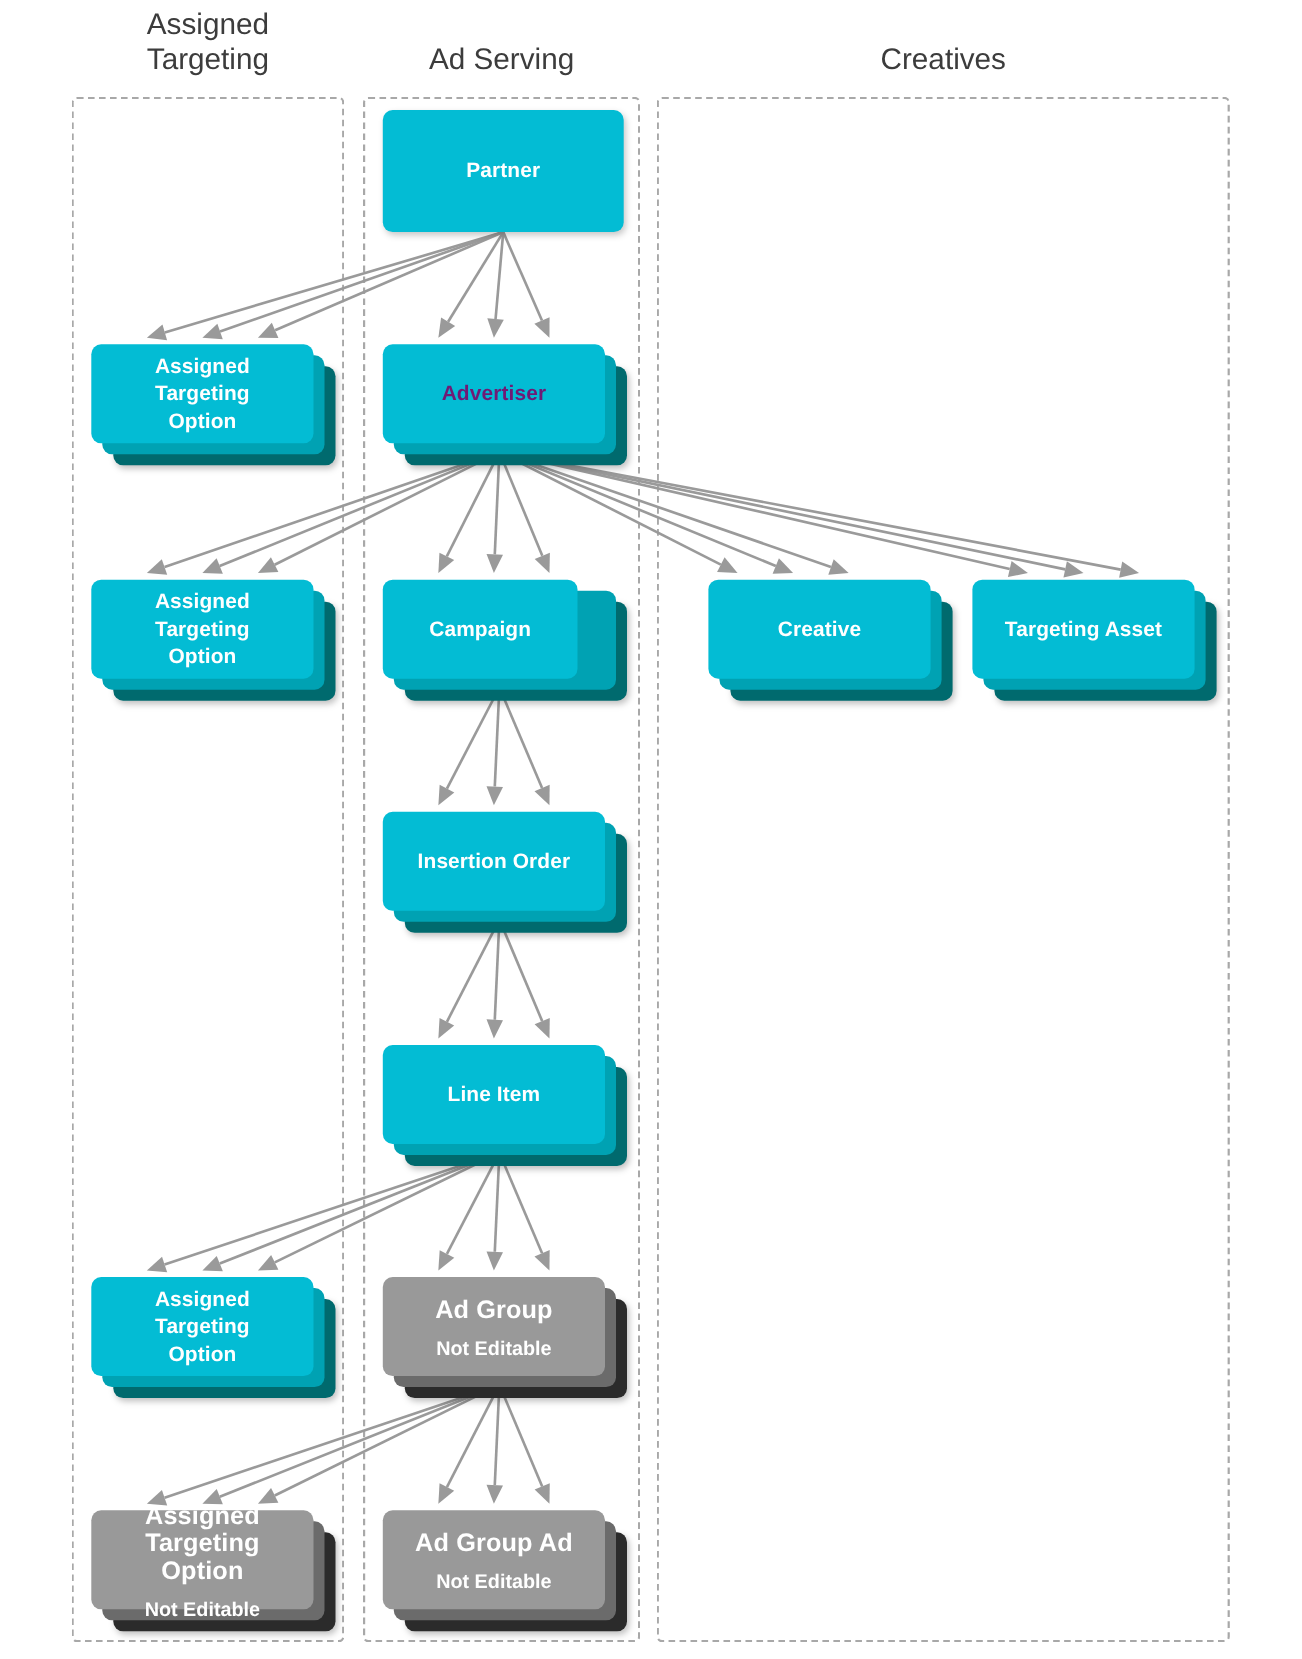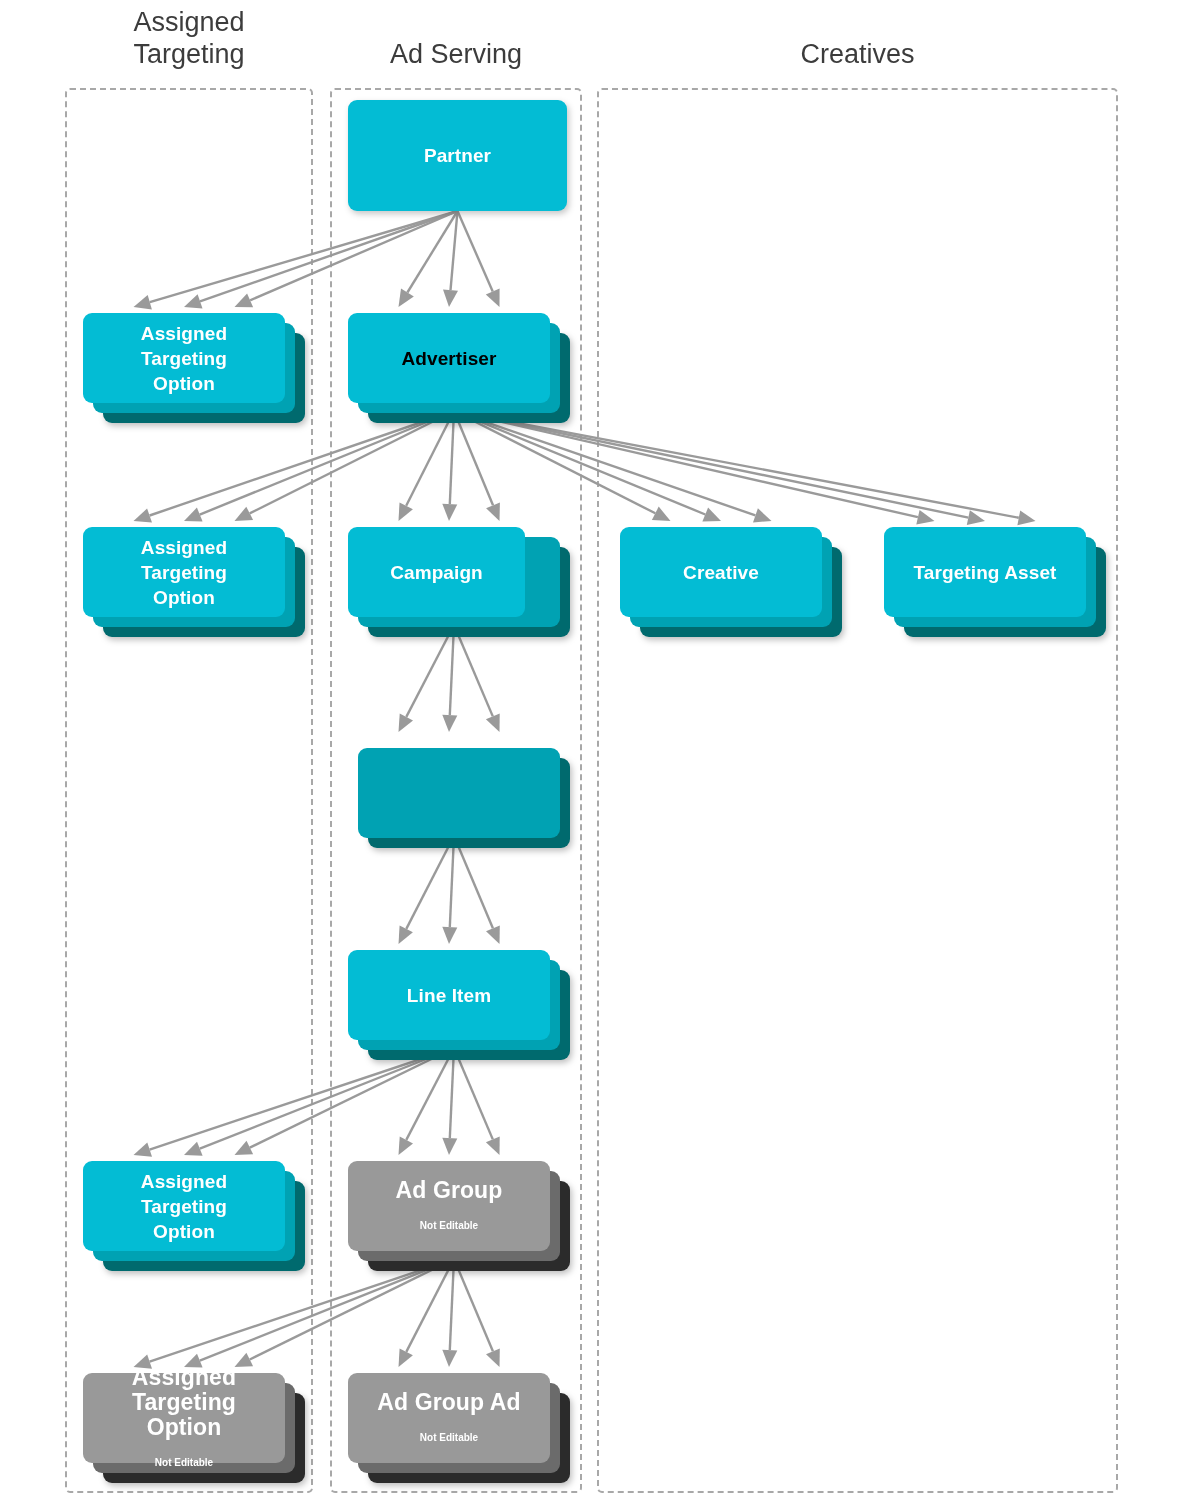--- a/index.html
+++ b/index.html
@@ -54,21 +54,21 @@
     color:#ffffff;
   }
   .node.single .face{filter:drop-shadow(2px 3px 3px rgba(0,0,0,0.22));}
   .node .title{
     font-size:19px;
     font-weight:bold;
     line-height:25px;
     letter-spacing:0.1px;
   }
   .node .sub{
-    font-size:10px;
+    font-size:18px;
     font-weight:bold;
     line-height:18px;
     margin-top:14px;
   }
   .node.gray .title{font-size:23px;}
 </style>
 </head>
 <body>
 
 <div id="stage">
@@ -190,55 +190,58 @@
       <div class="node cyan" style="left: 83px; top: 313px; width: 222px; height: 110px;">
         <div class="layer l3" style="left: 20px; top: 20px; width: 202px; height: 90px; background: rgb(0, 106, 110);"></div>
         <div class="layer l2" style="left: 10px; top: 10px; width: 202px; height: 90px; background: rgb(0, 162, 179);"></div>
         <div class="face" style="width: 202px; height: 90px; background: rgb(3, 188, 212); color: rgb(255, 255, 255);">
           <div class="title" style="max-width: 120px;">Assigned Targeting Option</div>
         </div>
       </div>
       <div class="node cyan" style="left: 348px; top: 313px; width: 222px; height: 110px;">
         <div class="layer l3" style="left: 20px; top: 20px; width: 202px; height: 90px; background: rgb(0, 106, 110);"></div>
         <div class="layer l2" style="left: 10px; top: 10px; width: 202px; height: 90px; background: rgb(0, 162, 179);"></div>
-        <div class="face" style="width: 202px; height: 90px; background: rgb(3, 188, 212); color: #000000;">
+        <div class="face" style="width: 202px; height: 90px; background: rgb(3, 188, 212); color: #701a75;">
           <div class="title">Advertiser</div>
         </div>
       </div>
       <div class="node cyan" style="left: 83px; top: 527px; width: 222px; height: 110px;">
         <div class="layer l3" style="left: 20px; top: 20px; width: 202px; height: 90px; background: rgb(0, 106, 110);"></div>
         <div class="layer l2" style="left: 10px; top: 10px; width: 202px; height: 90px; background: rgb(0, 162, 179);"></div>
         <div class="face" style="width: 202px; height: 90px; background: rgb(3, 188, 212); color: rgb(255, 255, 255);">
           <div class="title" style="max-width: 120px;">Assigned Targeting Option</div>
         </div>
       </div>
       <div class="node cyan" style="left: 348px; top: 527px; width: 222px; height: 110px;">
         <div class="layer l3" style="left: 20px; top: 20px; width: 202px; height: 90px; background: rgb(0, 106, 110);"></div>
         <div class="layer l2" style="left: 10px; top: 10px; width: 202px; height: 90px; background: rgb(0, 162, 179);"></div>
         <div class="face" style="width: 177px; height: 90px; background: rgb(3, 188, 212); color: rgb(255, 255, 255);">
           <div class="title">Campaign</div>
         </div>
       </div>
-      <div class="node cyan" style="left: 620px; top: 527px; width: 222px; height: 106px;">
+      <div class="node cyan" style="left: 644px; top: 527px; width: 222px; height: 106px;">
         <div class="layer l3" style="left: 20px; top: 20px; width: 202px; height: 90px; background: rgb(0, 106, 110);"></div>
         <div class="layer l2" style="left: 10px; top: 10px; width: 202px; height: 90px; background: rgb(0, 162, 179);"></div>
         <div class="face" style="width: 202px; height: 90px; background: rgb(3, 188, 212); color: rgb(255, 255, 255);">
           <div class="title">Creative</div>
         </div>
       </div>
       <div class="node cyan" style="left: 884px; top: 527px; width: 222px; height: 110px;">
         <div class="layer l3" style="left: 20px; top: 20px; width: 202px; height: 90px; background: rgb(0, 106, 110);"></div>
         <div class="layer l2" style="left: 10px; top: 10px; width: 202px; height: 90px; background: rgb(0, 162, 179);"></div>
         <div class="face" style="width: 202px; height: 90px; background: rgb(3, 188, 212); color: rgb(255, 255, 255);">
           <div class="title">Targeting Asset</div>
         </div>
       </div>
       <div class="node cyan" style="left: 348px; top: 738px; width: 222px; height: 110px;">
         <div class="layer l3" style="left: 20px; top: 20px; width: 202px; height: 90px; background: rgb(0, 106, 110);"></div>
         <div class="layer l2" style="left: 10px; top: 10px; width: 202px; height: 90px; background: rgb(0, 162, 179);"></div>
+        <div class="face" style="width: 202px; height: 90px; background: rgb(3, 188, 212); color: rgb(255, 255, 255);">
+          <div class="title">Insertion Order</div>
+        </div>
       </div>
       <div class="node cyan" style="left: 348px; top: 950px; width: 222px; height: 130px; padding-left: 16px;">
         <div class="layer l3" style="left: 20px; top: 20px; width: 202px; height: 90px; background: rgb(0, 106, 110);"></div>
         <div class="layer l2" style="left: 10px; top: 10px; width: 202px; height: 90px; background: rgb(0, 162, 179);"></div>
         <div class="face" style="width: 202px; height: 90px; background: rgb(3, 188, 212); color: rgb(255, 255, 255);">
           <div class="title">Line Item</div>
         </div>
       </div>
       <div class="node cyan" style="left: 83px; top: 1161px; width: 222px; height: 110px;">
         <div class="layer l3" style="left: 20px; top: 20px; width: 202px; height: 90px; background: rgb(0, 106, 110);"></div>

